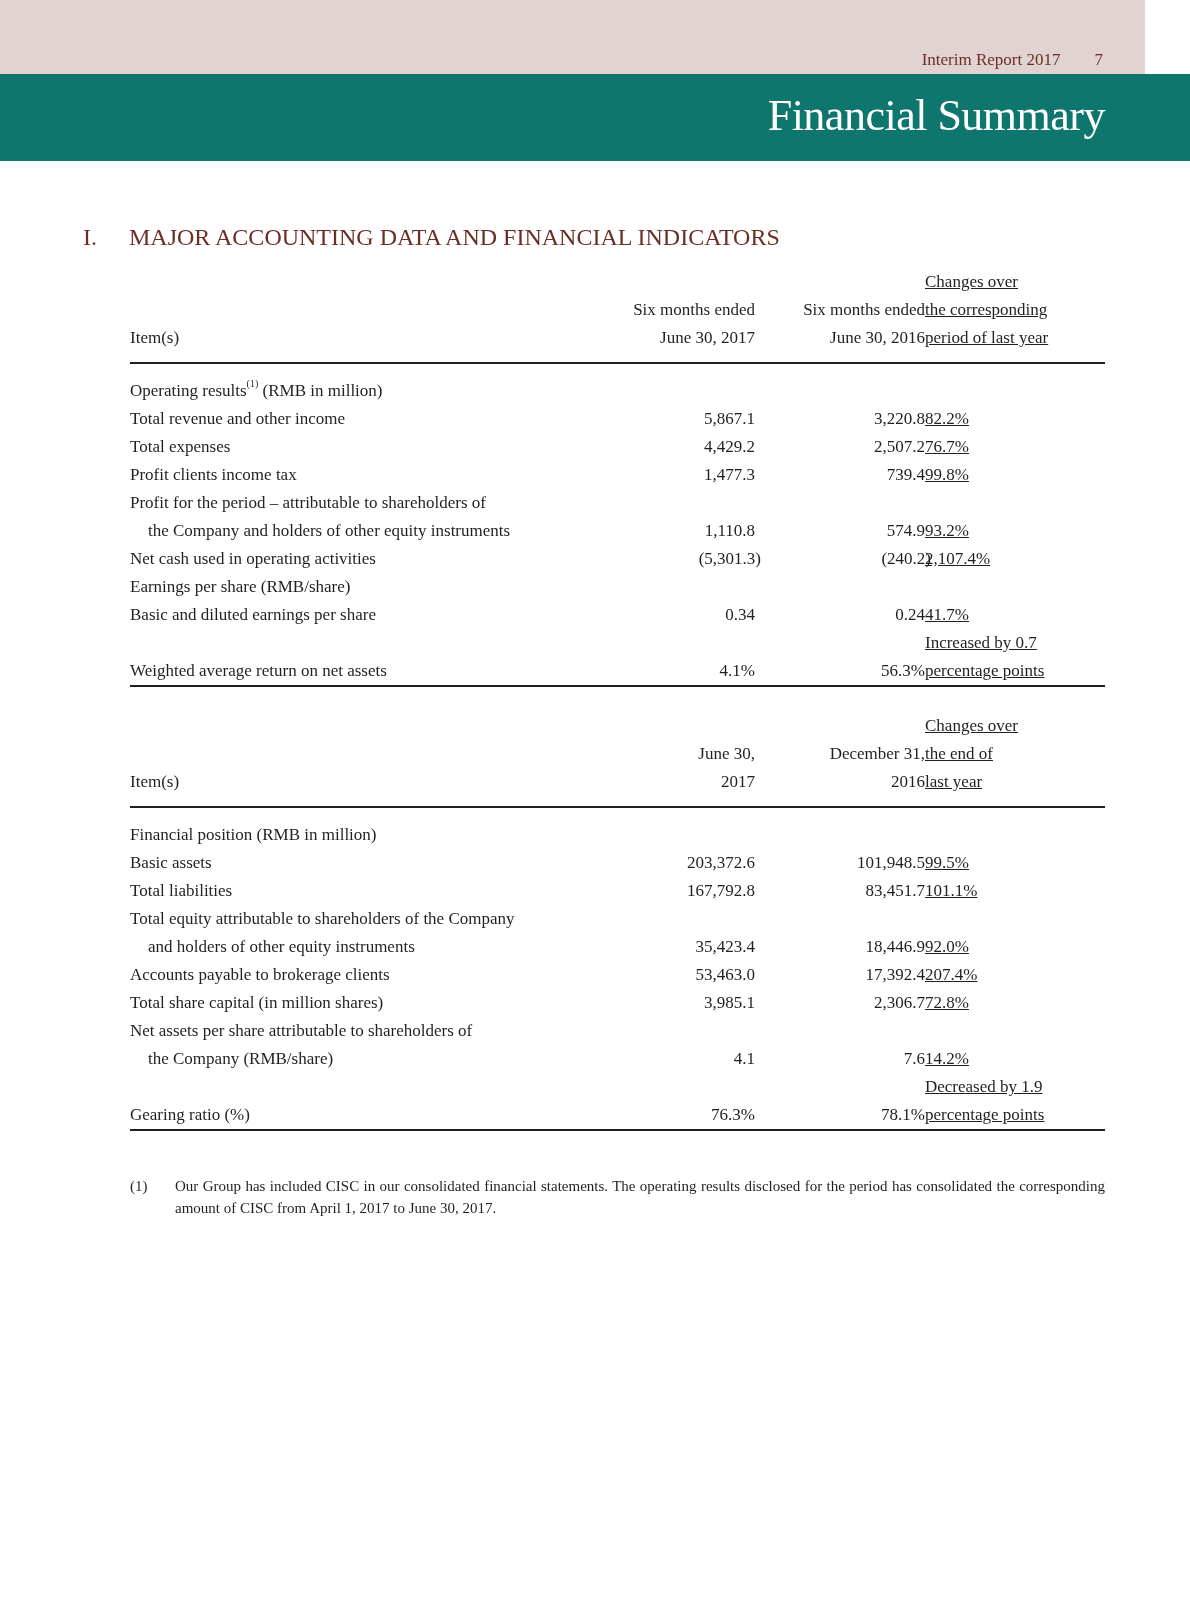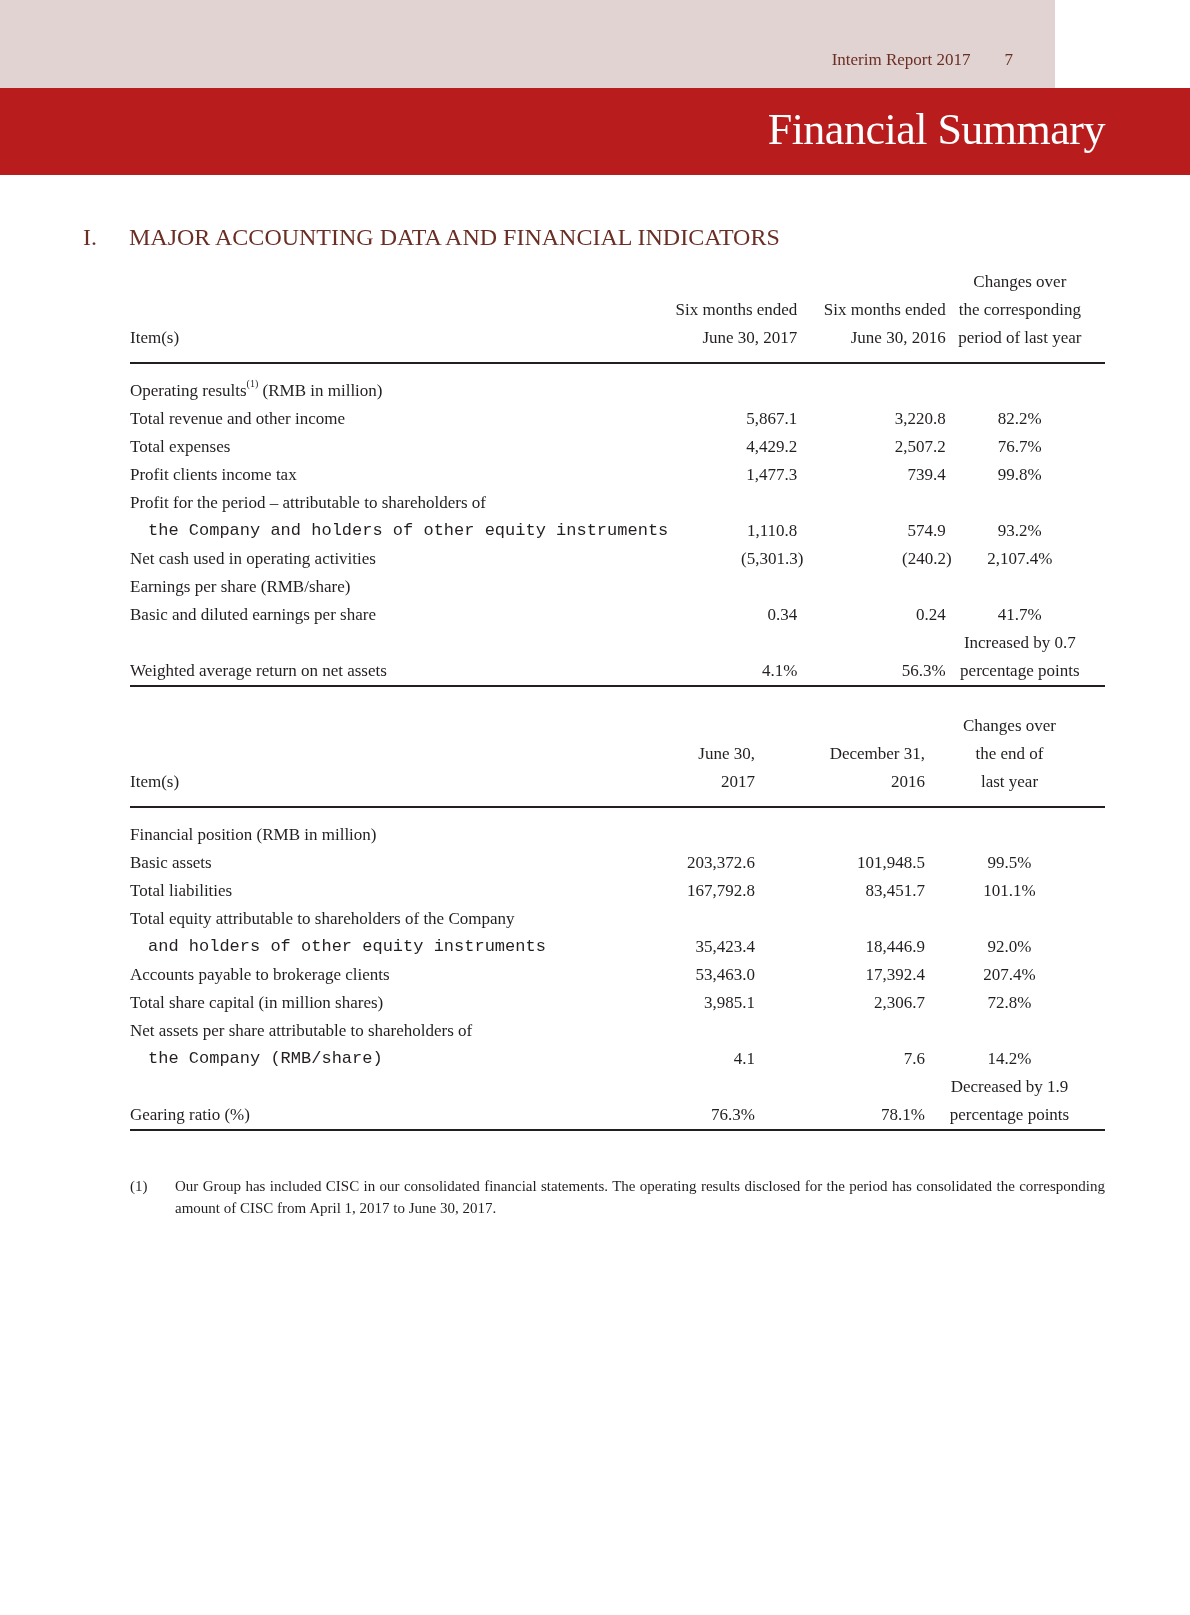--- a/index.html
+++ b/index.html
@@ -7,33 +7,33 @@
       width: 1190px;
       height: 1615px;
       background: #ffffff;
       font-family: "Liberation Serif", "DejaVu Serif", serif;
       color: #231f20;
       overflow: hidden;
     }
     .page { position: relative; width: 1190px; height: 1615px; }
 
     .top-band {
-      position: absolute; left: 0; top: 0; width: 1055px; height: 90px;
+      position: absolute; left: 0; top: 0; width: 1145px; height: 90px;
       background: #e1d3d1;
     }
     .running-header {
       position: absolute; right: 42px; top: 50px;
       font-size: 17px; color: #6b2e25;
       display: flex; gap: 34px; align-items: baseline;
     }
     .running-header .page-no { color: #6b2e25; }
 
     .title-band {
-      position: absolute; left: 0; top: 88px; width: 1190px; height: 87px;
-      background: #b91c1c;
+      position: absolute; left: 0; top: 74px; width: 1190px; height: 87px;
+      background: #0f766e;
     }
     .title-band .title {
       position: absolute; right: 85px; top: 16px;
       font-size: 44px; color: #ffffff; letter-spacing: -0.5px;
       font-family: "Liberation Serif", "DejaVu Serif", serif;
     }
 
     .section-heading {
       position: absolute; left: 83px; top: 224px;
       font-size: 24px; color: #6b2e25;
@@ -46,27 +46,27 @@
       border-collapse: collapse;
       font-size: 17px;
     }
     .fin-table th, .fin-table td {
       font-weight: normal; padding: 0; height: 28px; line-height: 28px;
       vertical-align: bottom; white-space: nowrap;
     }
     .fin-table .c-item { width: 490px; text-align: left; }
     .fin-table .c-cur { width: 135px; text-align: right; padding-right: 0; }
     .fin-table .c-prev { width: 170px; text-align: right; }
-    .fin-table .c-chg { width: 180px; text-align: center; padding-right: 11px; }
+    .fin-table .c-chg { width: 180px; text-align: left; padding-right: 11px; text-decoration: underline; }
     .fin-table .paren-adj { margin-right: -6px; }
     .fin-table thead tr:last-child th { border-bottom: 2px solid #231f20; padding-bottom: 10px; }
     .fin-table .spacer td { height: 14px; line-height: 14px; }
     .fin-table tbody tr:last-child td { border-bottom: 2px solid #231f20; }
     .bold { font-weight: bold; }
-    .indent { padding-left: 18px !important; font-family: Liberation Mono, monospace; }
+    .indent { padding-left: 18px !important; }
     sup { font-size: 10px; vertical-align: top; line-height: 14px; }
 
     #table1 { top: 268px; }
     #table2 { top: 712px; }
 
     .footnote {
       position: absolute; left: 130px; top: 1175px; width: 975px;
       font-size: 15px; line-height: 22px; display: flex;
     }
     .footnote .fn-mark { width: 45px; flex: none; }

